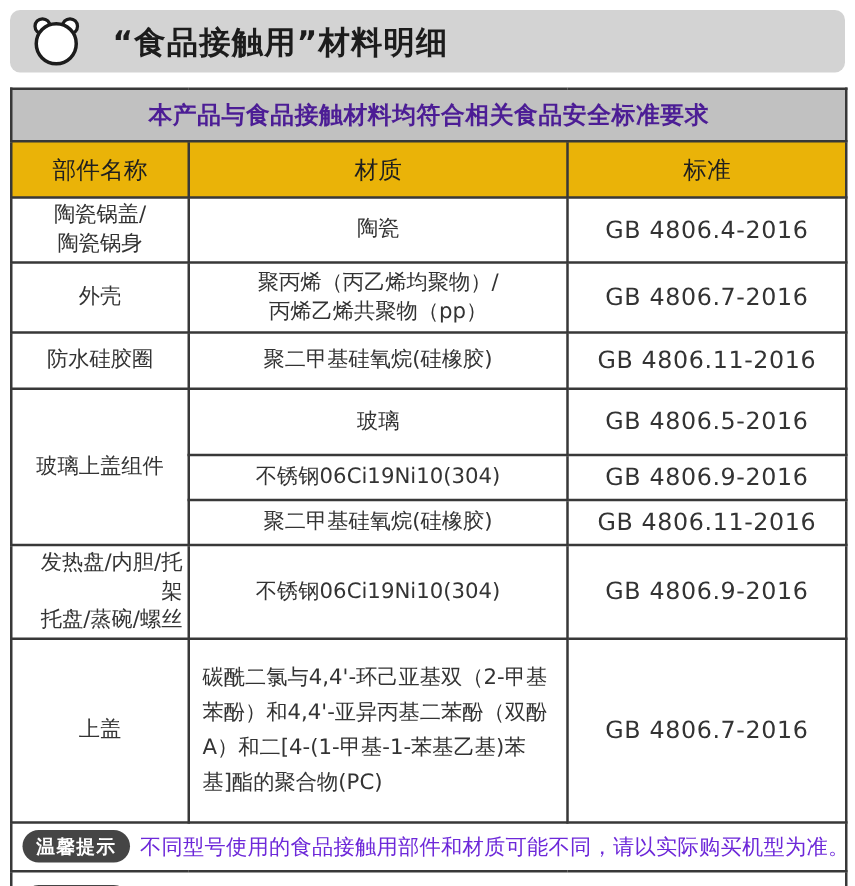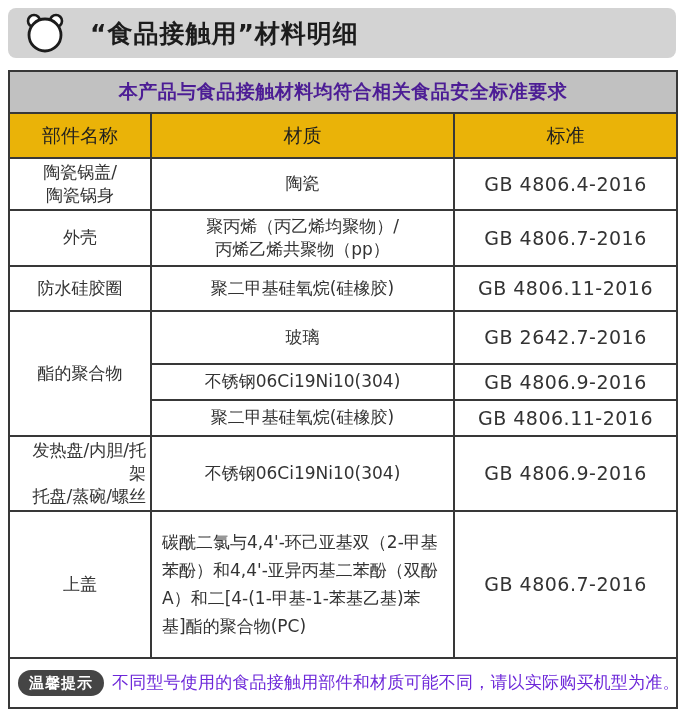--- a/index.html
+++ b/index.html
@@ -78,21 +78,21 @@
     white-space: normal;
   }
   tr.h45 td { height: 45px; }
   tr.h56 td { height: 56px; }
   tr.h38 td { height: 53px; }
   tr.h36 td { height: 36px; }
   tr.h50 td { height: 50px; }
   tr.h147 td { height: 147px; }
 
   
-  tr.note-row td { height: 50px; text-align: left; padding: 0 8px; }
+  tr.note-row td { height: 39px; text-align: left; padding: 0 8px; }
   tr.note-row.last td { height: 48px; }
   .note-line { display: flex; align-items: center; }
   .note-badge {
     flex: 0 0 auto;
     background: #454545;
     color: #ffffff;
     font-size: 15px;
     font-weight: bold;
     border-radius: 14px;
     padding: 4px 11px;
@@ -146,23 +146,23 @@
         <td class="std">GB 4806.7-2016</td>
       </tr>
 
       <tr class="h45">
         <td class="part">防水硅胶圈</td>
         <td class="mat">聚二甲基硅氧烷(硅橡胶)</td>
         <td class="std">GB 4806.11-2016</td>
       </tr>
 
       <tr class="h38">
-        <td class="part" rowspan="3">酯的聚合物</td>
+        <td class="part" rowspan="3">玻璃上盖组件</td>
         <td class="mat">玻璃</td>
-        <td class="std">GB 2642.7-2016</td>
+        <td class="std">GB 4806.5-2016</td>
       </tr>
       <tr class="h36">
         <td class="mat">不锈钢06Ci19Ni10(304)</td>
         <td class="std">GB 4806.9-2016</td>
       </tr>
       <tr class="h36">
         <td class="mat">聚二甲基硅氧烷(硅橡胶)</td>
         <td class="std">GB 4806.11-2016</td>
       </tr>
 

